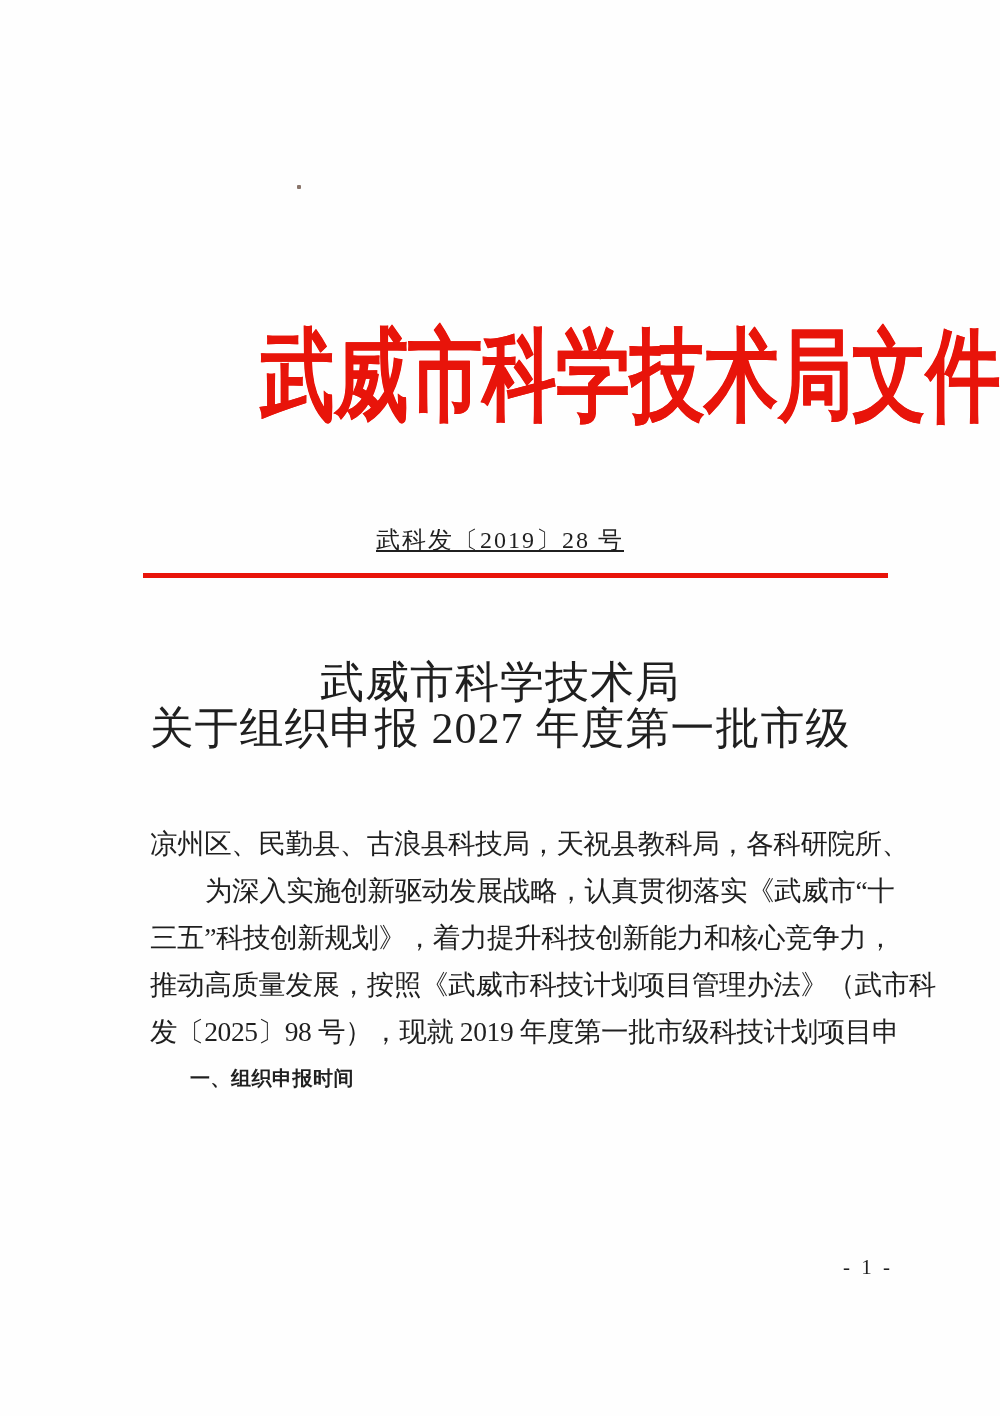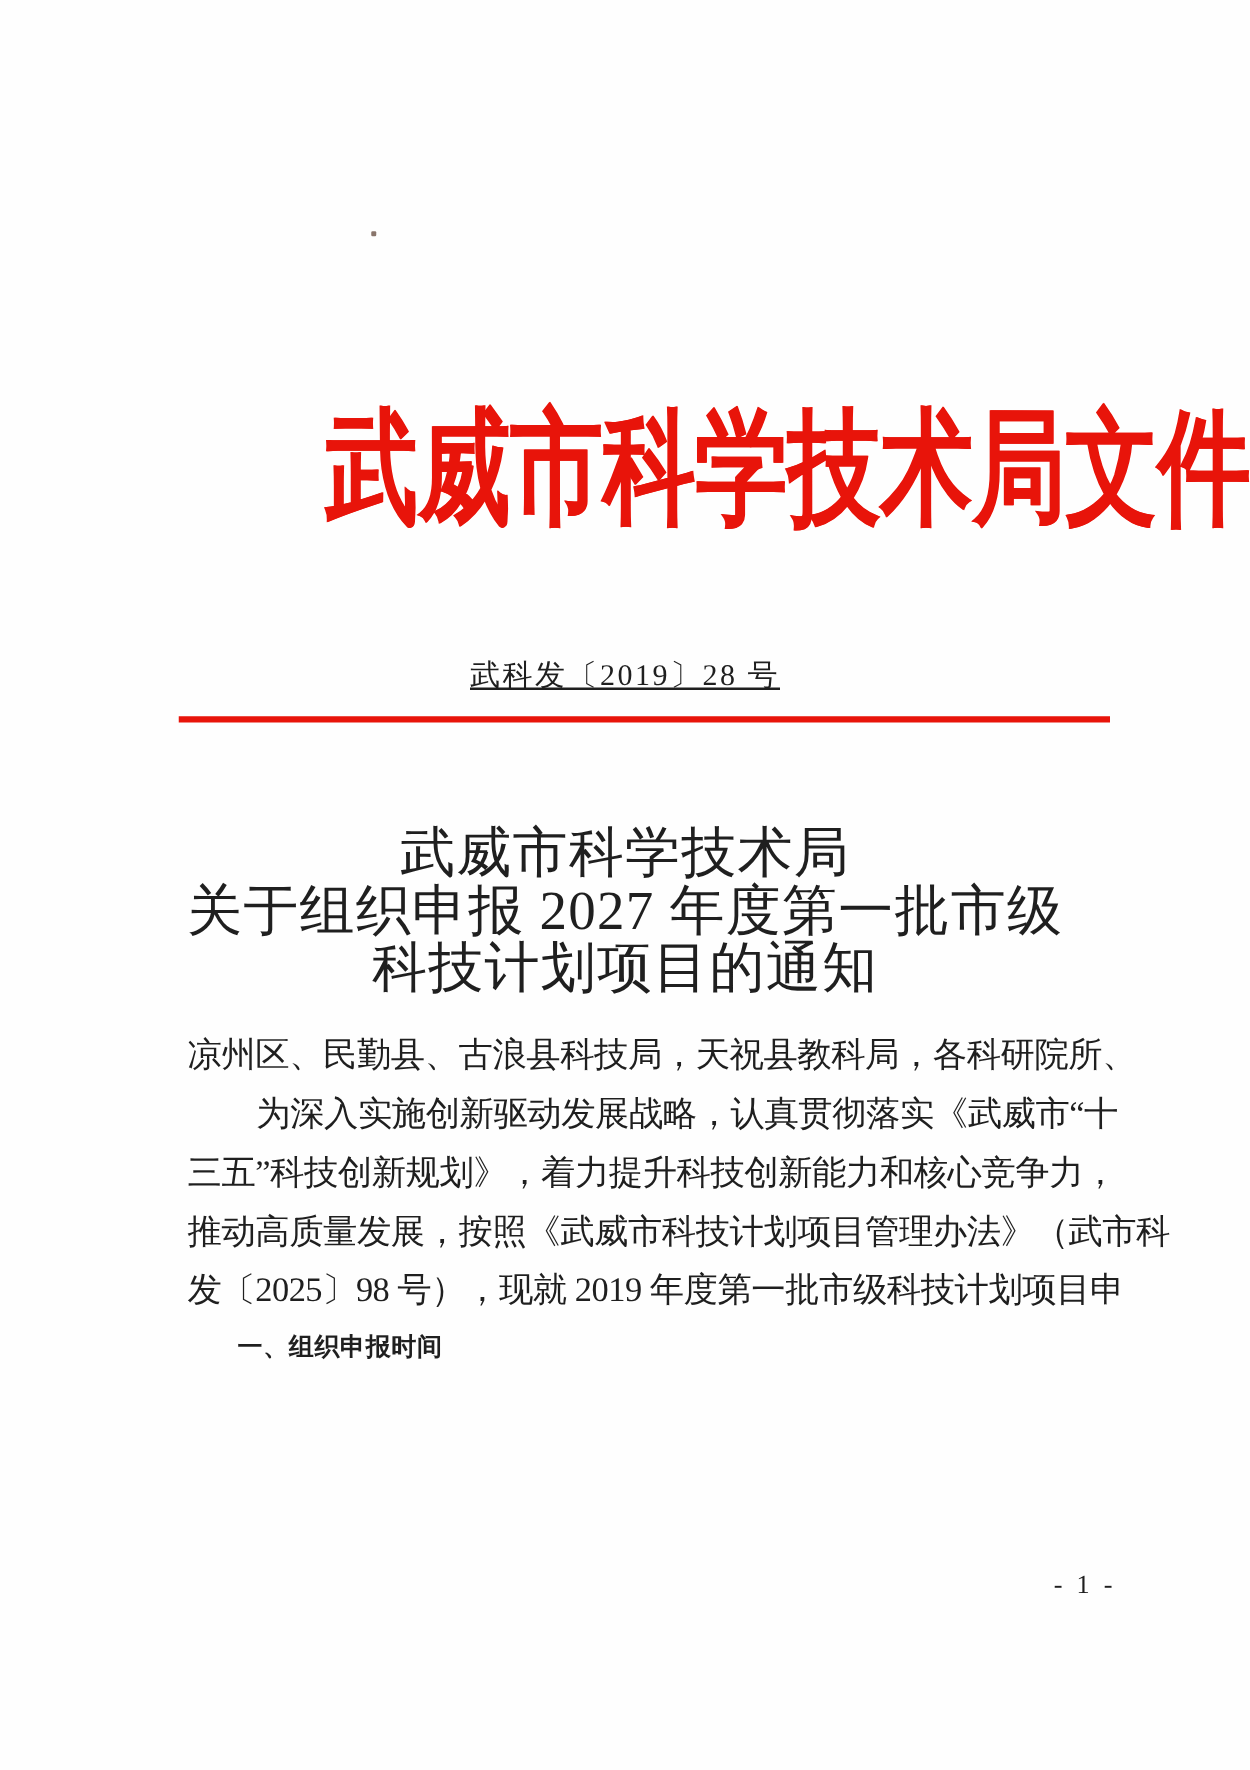--- a/index.html
+++ b/index.html
@@ -105,21 +105,20 @@
     <span class="stretch">武威市科学技术局文件</span>
   </div>
 
   <div class="doc-number">武科发〔2019〕28 号</div>
 
   <div class="red-rule"></div>
 
   <div class="doc-title">
     <div>武威市科学技术局</div>
     <div>关于组织申报 2027 年度第一批市级</div>
-    <div>科技计划项目的通知</div>
   </div>
 
   <div class="body-block">
     <div>凉州区、民勤县、古浪县科技局，天祝县教科局，各科研院所、</div>
     <div class="indent">为深入实施创新驱动发展战略，认真贯彻落实《武威市“十</div>
     <div>三五”科技创新规划》，着力提升科技创新能力和核心竞争力，</div>
     <div>推动高质量发展，按照《武威市科技计划项目管理办法》（武市科</div>
     <div>发〔2025〕98 号），现就 2019 年度第一批市级科技计划项目申</div>
     <div class="section-heading">一、组织申报时间</div>
   </div>

